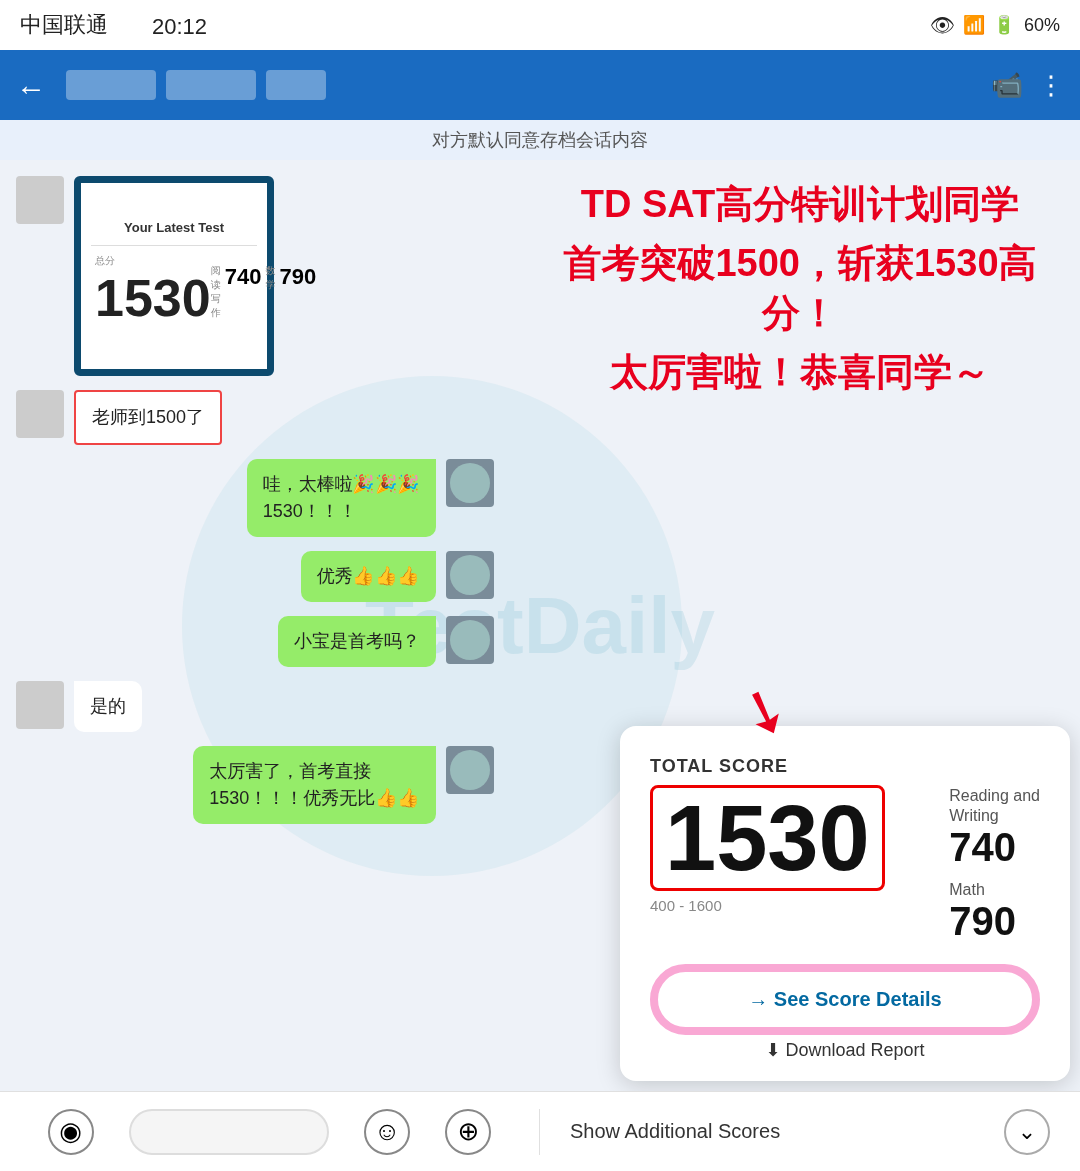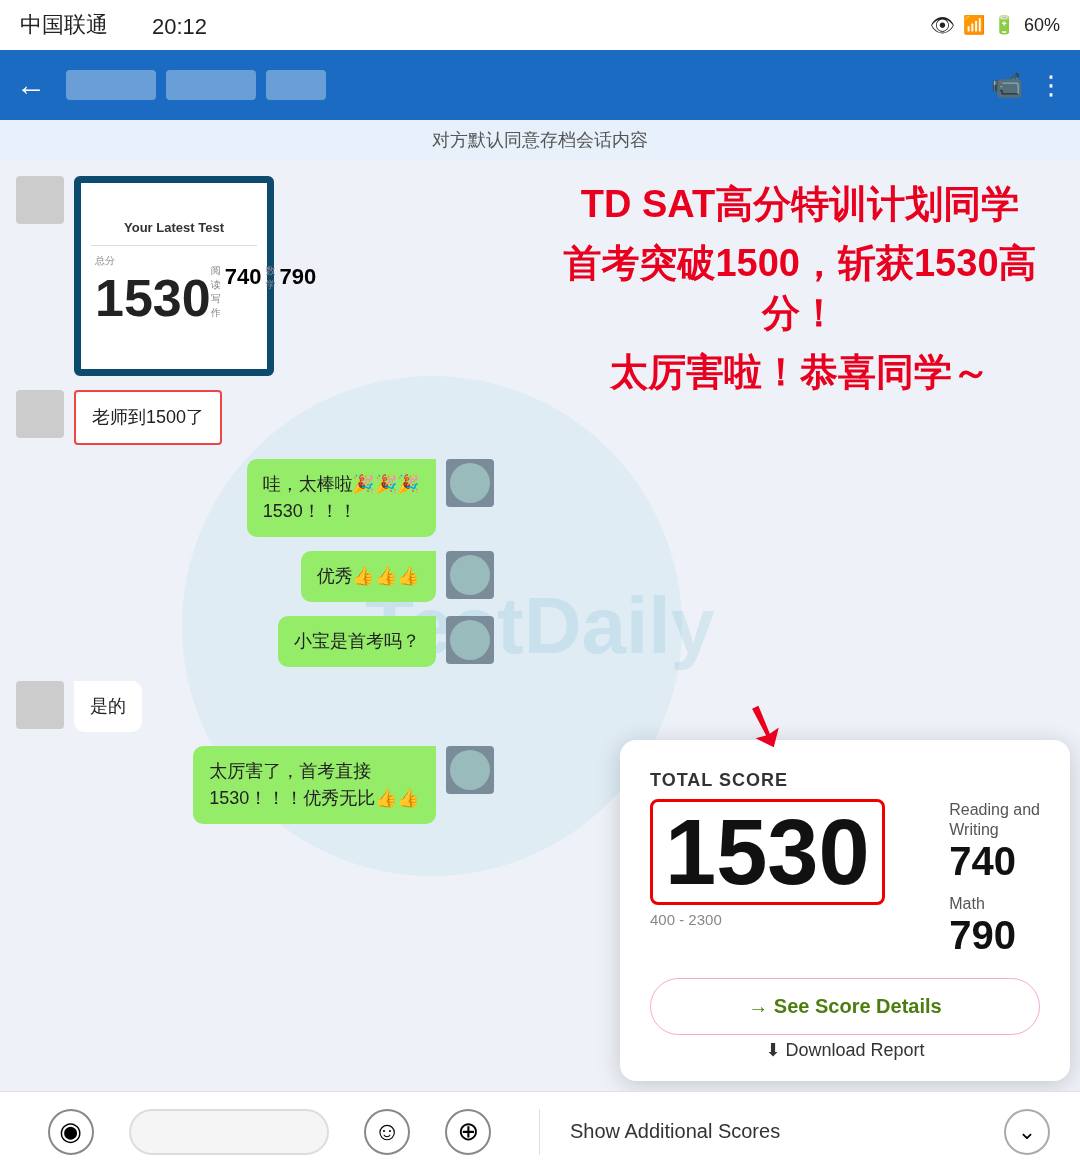--- a/index.html
+++ b/index.html
@@ -291,25 +291,25 @@
       font-size: 40px;
       font-weight: bold;
       color: #111;
     }
 
     
     .see-score-btn {
       width: 100%;
       margin-top: 20px;
       padding: 16px 0;
-      border: 1px solid #f9a8d4;
+      border: 8px solid #f9a8d4;
       border-radius: 50px;
       background: #fff;
       font-size: 20px;
-      color: #4d7c0f;
+      color: #0369a1;
       font-weight: bold;
       display: flex;
       align-items: center;
       justify-content: center;
       gap: 8px;
       cursor: pointer;
     }
     .download-report {
       text-align: left;
       margin-top: 4px;
@@ -503,21 +503,21 @@
   </div>
 
   <div class="score-result-card">
 
     <div style="position:absolute;top:-50px;left:120px;font-size:60px;color:#e8001e;transform:rotate(20deg);z-index:25;">➘</div>
 
     <div class="score-result-inner">
       <div class="score-main">
         <div class="score-label">TOTAL SCORE</div>
         <div class="score-number">1530</div>
-        <div class="score-range">400 - 2300</div>
+        <div class="score-range">400 - 1600</div>
       </div>
       <div class="score-sub">
         <div>
           <div class="sub-section-label">Reading and<br>Writing</div>
           <div class="sub-section-score">740</div>
         </div>
         <div>
           <div class="sub-section-label">Math</div>
           <div class="sub-section-score">790</div>
         </div>

